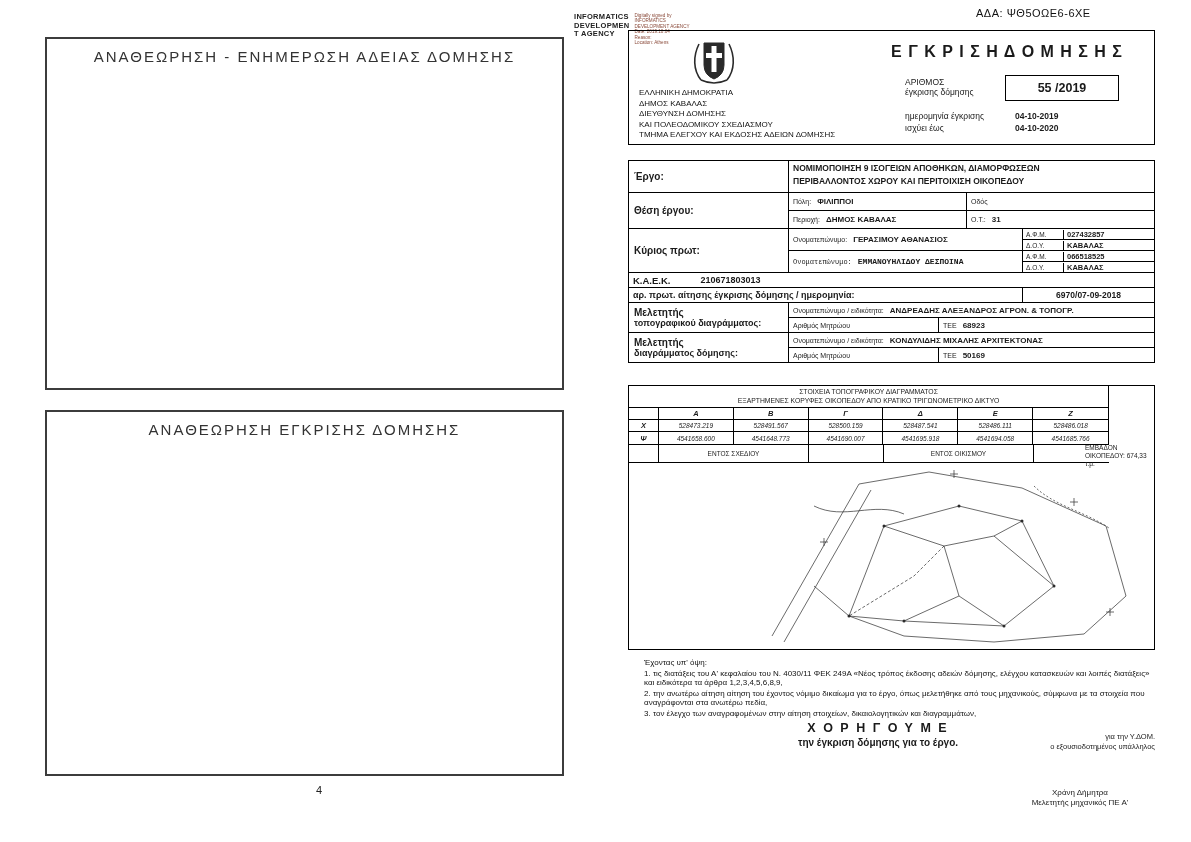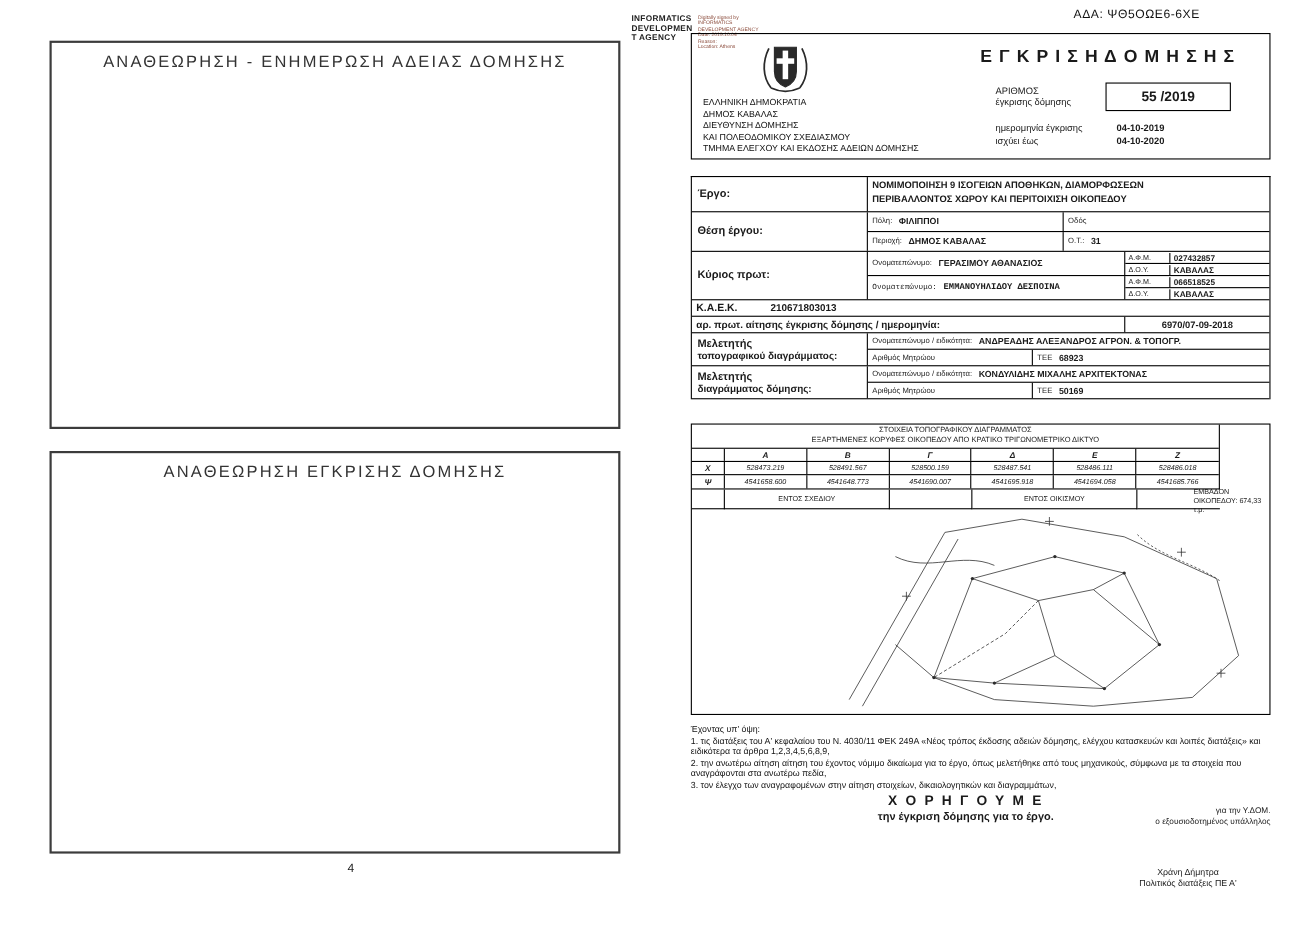--- a/index.html
+++ b/index.html
@@ -69,21 +69,21 @@
   .coord-title { text-align:center; font-size:6.8px; line-height:8.5px; padding:2px 0; }
   .hdr-letter { font-style:italic; font-weight:bold; font-size:7.5px; }
   .coord-val { font-style:italic; }
   .bottom-row { display:flex; height:18px; }
   .entos { border-right:1px solid #000; border-bottom:1px solid #000; display:flex; align-items:center;
            justify-content:center; font-size:6.5px; }
   .emvadon { font-size:6.5px; line-height:8px; }
 
   
   .legal { font-size:8px; line-height:9.5px; color:#111; }
-  .legal div { margin-bottom:1px; }
+  .legal div { margin-bottom:1px;margin-left:16px; }
   .grant1 { font-size:12.5px; font-weight:bold; letter-spacing:2px; text-align:center; }
   .grant2 { font-size:10px; font-weight:bold; text-align:center; margin-top:2px; }
   .sig { text-align:right; font-size:7.5px; line-height:10px; }
   .sig2 { text-align:center; font-size:8px; line-height:10px; }
 </style>
 </head>
 <body>
 
 <div class="page">
 
@@ -380,16 +380,16 @@
   <div class="abs grant2" style="left:628px; top:735px; width:500px;">την έγκριση δόμησης για το έργο.</div>
   <div class="abs grant1" style="left:628px; top:721px; width:500px;">Χ Ο Ρ Η Γ Ο Υ Μ Ε</div>
 
   <div class="abs sig" style="left:1005px; top:732px; width:150px;">
     <div>για την Υ.ΔΟΜ.</div>
     <div>ο εξουσιοδοτημένος υπάλληλος</div>
   </div>
 
   <div class="abs sig2" style="left:1005px; top:788px; width:150px;">
     <div>Χράνη Δήμητρα</div>
-    <div>Πολιτικός διατάξεις ΠΕ Α'</div>
+    <div>Μελετητής μηχανικός ΠΕ Α'</div>
   </div>
 
 </div>
 
 </body></html>

